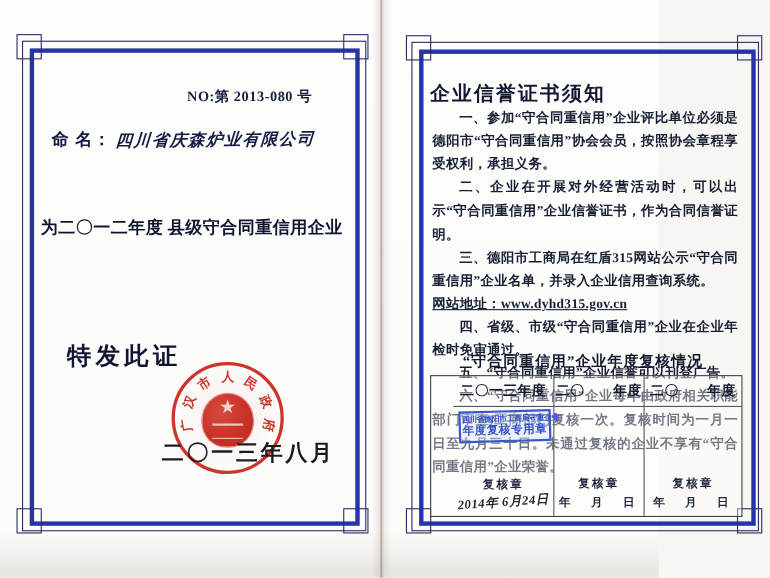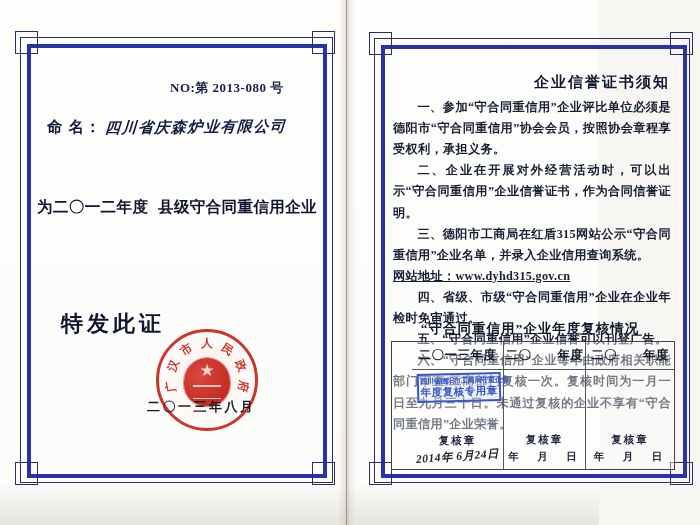--- a/index.html
+++ b/index.html
@@ -51,21 +51,21 @@
   .name-line{
     position:absolute;left:47px;top:117px;white-space:nowrap;color:#121a40;
   }
   .name-label{font-size:15.5px;font-weight:bold;letter-spacing:1px;}
   .company-hand{
     display:inline-block;font-size:15px;font-weight:700;font-style:italic;
     transform:rotate(-0.6deg) skewX(-4deg);letter-spacing:1.5px;color:#141c45;
   }
   .award-line{
     position:absolute;left:37px;top:197px;width:278px;
-    font-size:15.5px;font-weight:bold;color:#0f1530;letter-spacing:0.4px;white-space:nowrap;font-family:Liberation Mono, monospace;
+    font-size:15.5px;font-weight:bold;color:#0f1530;letter-spacing:0.4px;white-space:nowrap;
   }
   .issue-line{
     position:absolute;left:61px;top:309px;
     font-size:22px;font-weight:bold;color:#0f1530;letter-spacing:4px;white-space:nowrap;
   }
   
   .seal{
     position:absolute;left:156px;top:329px;width:96px;height:96px;z-index:2;
     border:3.5px solid #cd352b;border-radius:50%;
     background:radial-gradient(circle at 50% 48%, rgba(205,53,43,0.08) 0%, rgba(205,53,43,0) 70%);
@@ -90,27 +90,27 @@
   .seal-star{
     position:absolute;left:0;right:0;top:2px;text-align:center;
     font-size:17px;color:#f4d3cf;line-height:20px;font-family:"DejaVu Sans", sans-serif;
   }
   .seal-gate{
     position:absolute;left:9px;right:9px;bottom:7px;height:11px;
     border-top:2px solid #f0c5c0;border-bottom:1.5px solid #f0c5c0;
   }
   .date-line{
     position:absolute;left:147px;top:398px;z-index:3;
-    font-size:13px;font-weight:bold;color:#191a22;letter-spacing:2.5px;white-space:nowrap;
+    font-size:20px;font-weight:bold;color:#191a22;letter-spacing:2.5px;white-space:nowrap;
   }
 
   
   .rp-title{
-    position:absolute;left:372px;top:73px;width:298px;text-align:right;
-    font-size:15px;font-weight:bold;color:#101730;letter-spacing:2px;
+    position:absolute;left:391px;top:73px;width:298px;text-align:left;
+    font-size:18px;font-weight:bold;color:#101730;letter-spacing:2px;
   }
   .rp-body{
     position:absolute;left:393px;top:97px;width:278px;
     font-size:12.2px;line-height:1.73;font-weight:600;color:#161e33;
     text-align:justify;letter-spacing:0.3px;
   }
   .rp-body p{margin:0;text-indent:2em;}
   .rp-body p.no-indent{text-indent:0;text-decoration:underline;}
   .table-title{
     position:absolute;left:381px;top:320px;width:298px;text-align:center;

